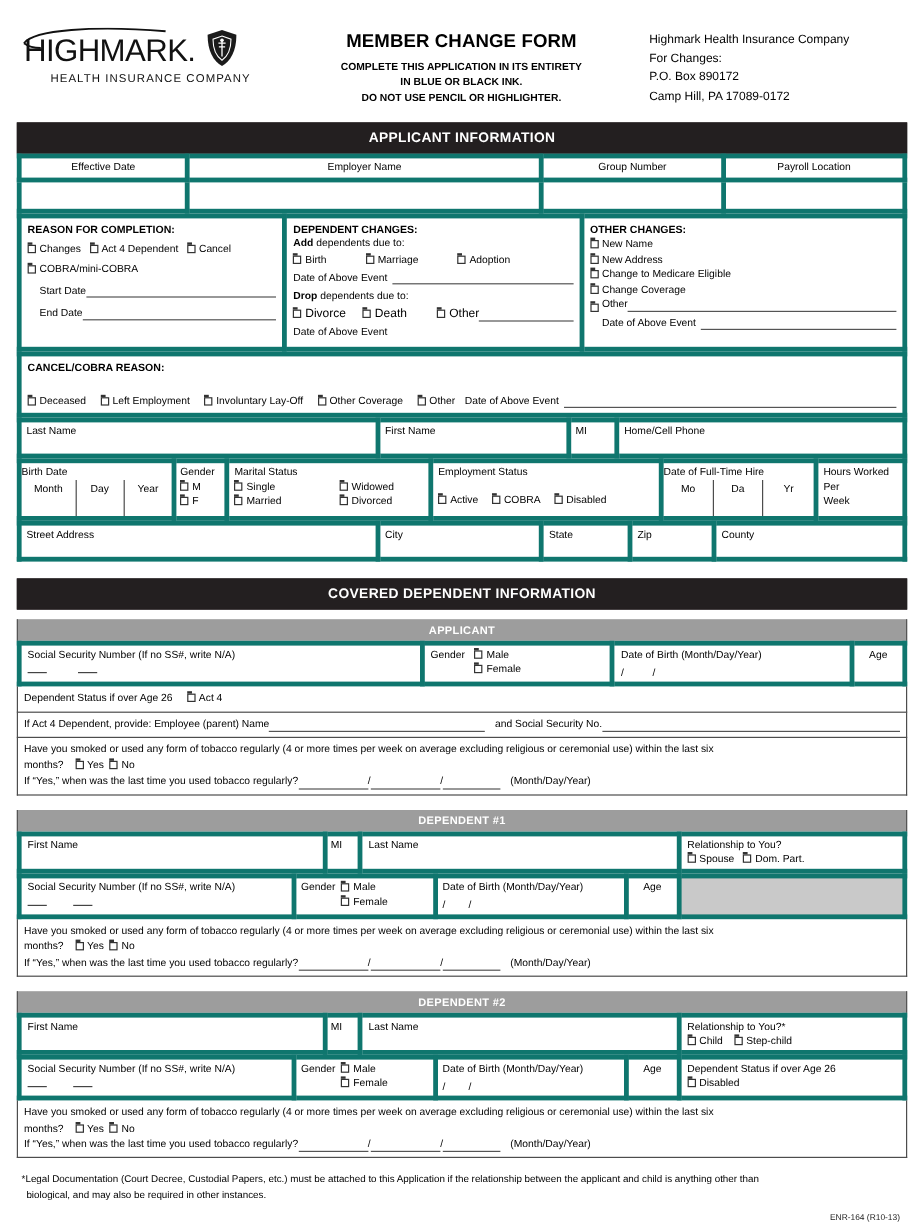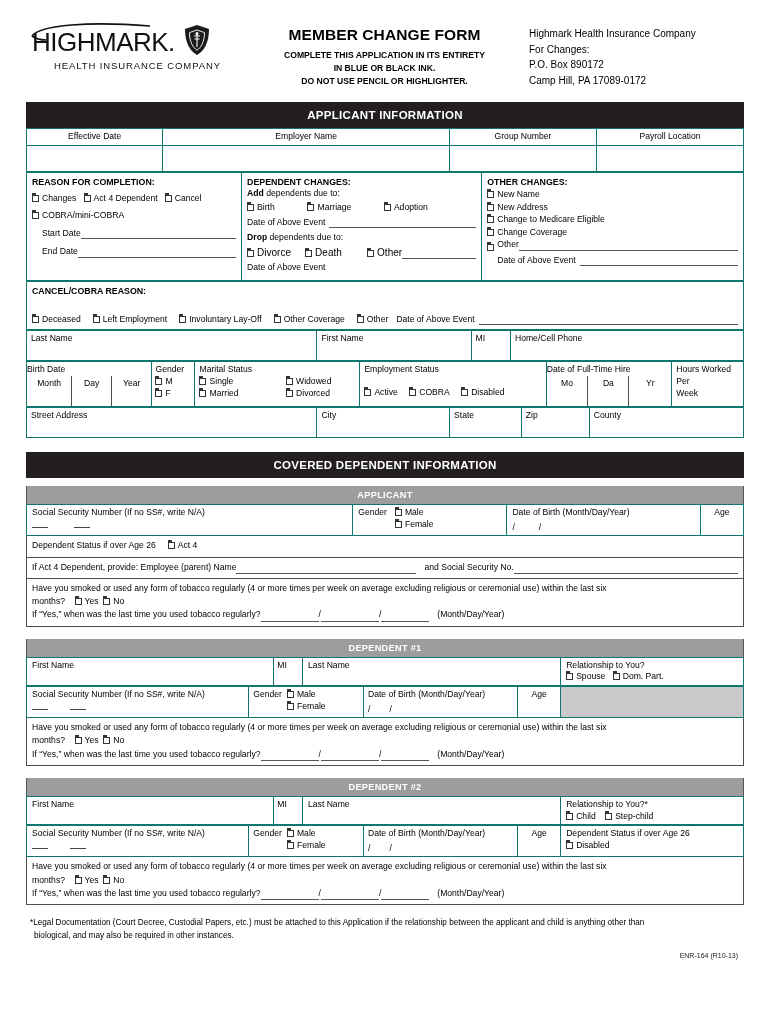--- a/index.html
+++ b/index.html
@@ -5,21 +5,21 @@
   * { box-sizing: border-box; margin: 0; padding: 0; }
   body {
     width: 770px; height: 1024px;
     background: #ffffff;
     font-family: "Liberation Sans", sans-serif;
     color: #000;
     font-size: 9px;
     position: relative;
     overflow: hidden;
   }
-  .page { width: 770px; height: 921px; position: relative; padding: 0 26px; }
+  .page { width: 770px; height: 921px; position: relative; padding: 0 14px; }
 
   
   .header { display: flex; align-items: flex-start; padding: 22px 0 14px 6px; }
   .logo-block { width: 208px; padding-top: 6px; }
   .logo-row { display: flex; align-items: center; position: relative; }
   .logo-word {
     font-family: "Liberation Sans", sans-serif;
     font-size: 26px; font-weight: 400; letter-spacing: -0.5px;
     line-height: 1; color: #111; position: relative; z-index: 2;
   }
@@ -47,21 +47,21 @@
   }
   .band-gray {
     background: #9d9d9d; color: #fff; text-align: center;
     font-weight: bold; font-size: 9.2px; letter-spacing: 0.3px;
     padding: 4px 0 4px; border-left: 1px solid #555; border-right: 1px solid #555;
   }
 
   
   table.grid { width: 100%; border-collapse: collapse; table-layout: fixed; }
   table.grid td {
-    border: 1px solid #0f766e; vertical-align: top;
+    border: 4px solid #0f766e; vertical-align: top;
     padding: 2px 4px; font-size: 8.6px; line-height: 1.35;
   }
   td.ctr { text-align: center; }
   .tall { height: 26px; }
 
   .sec-hd { font-weight: bold; font-size: 8.8px; }
   .b { font-weight: bold; }
 
   
   .cb {

